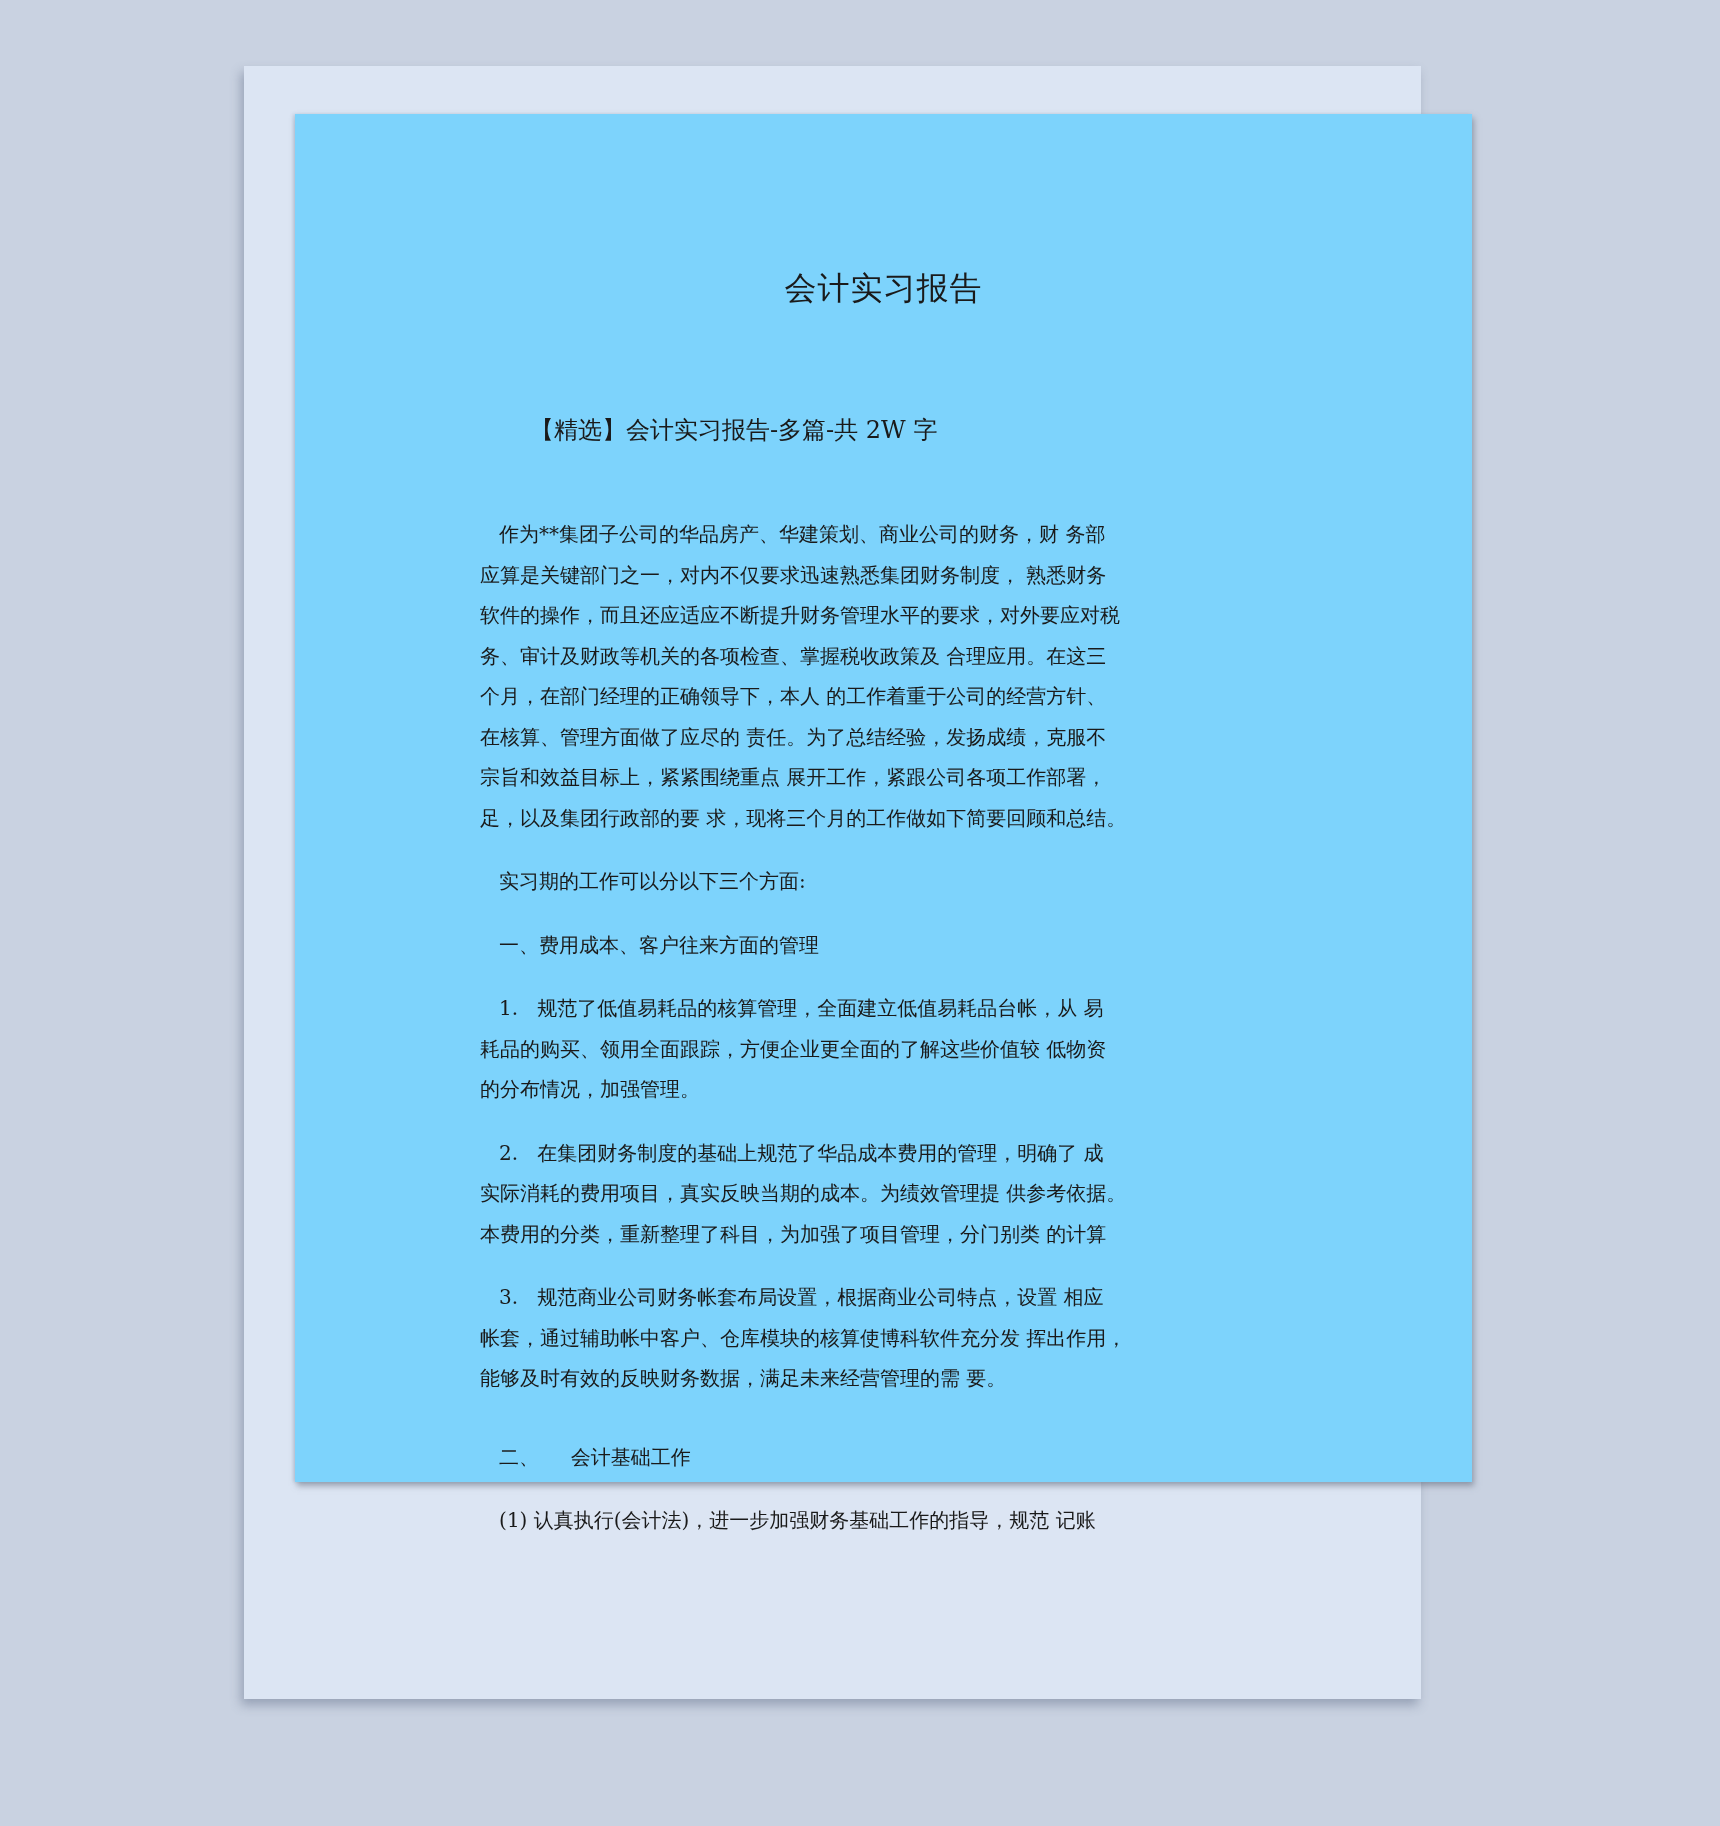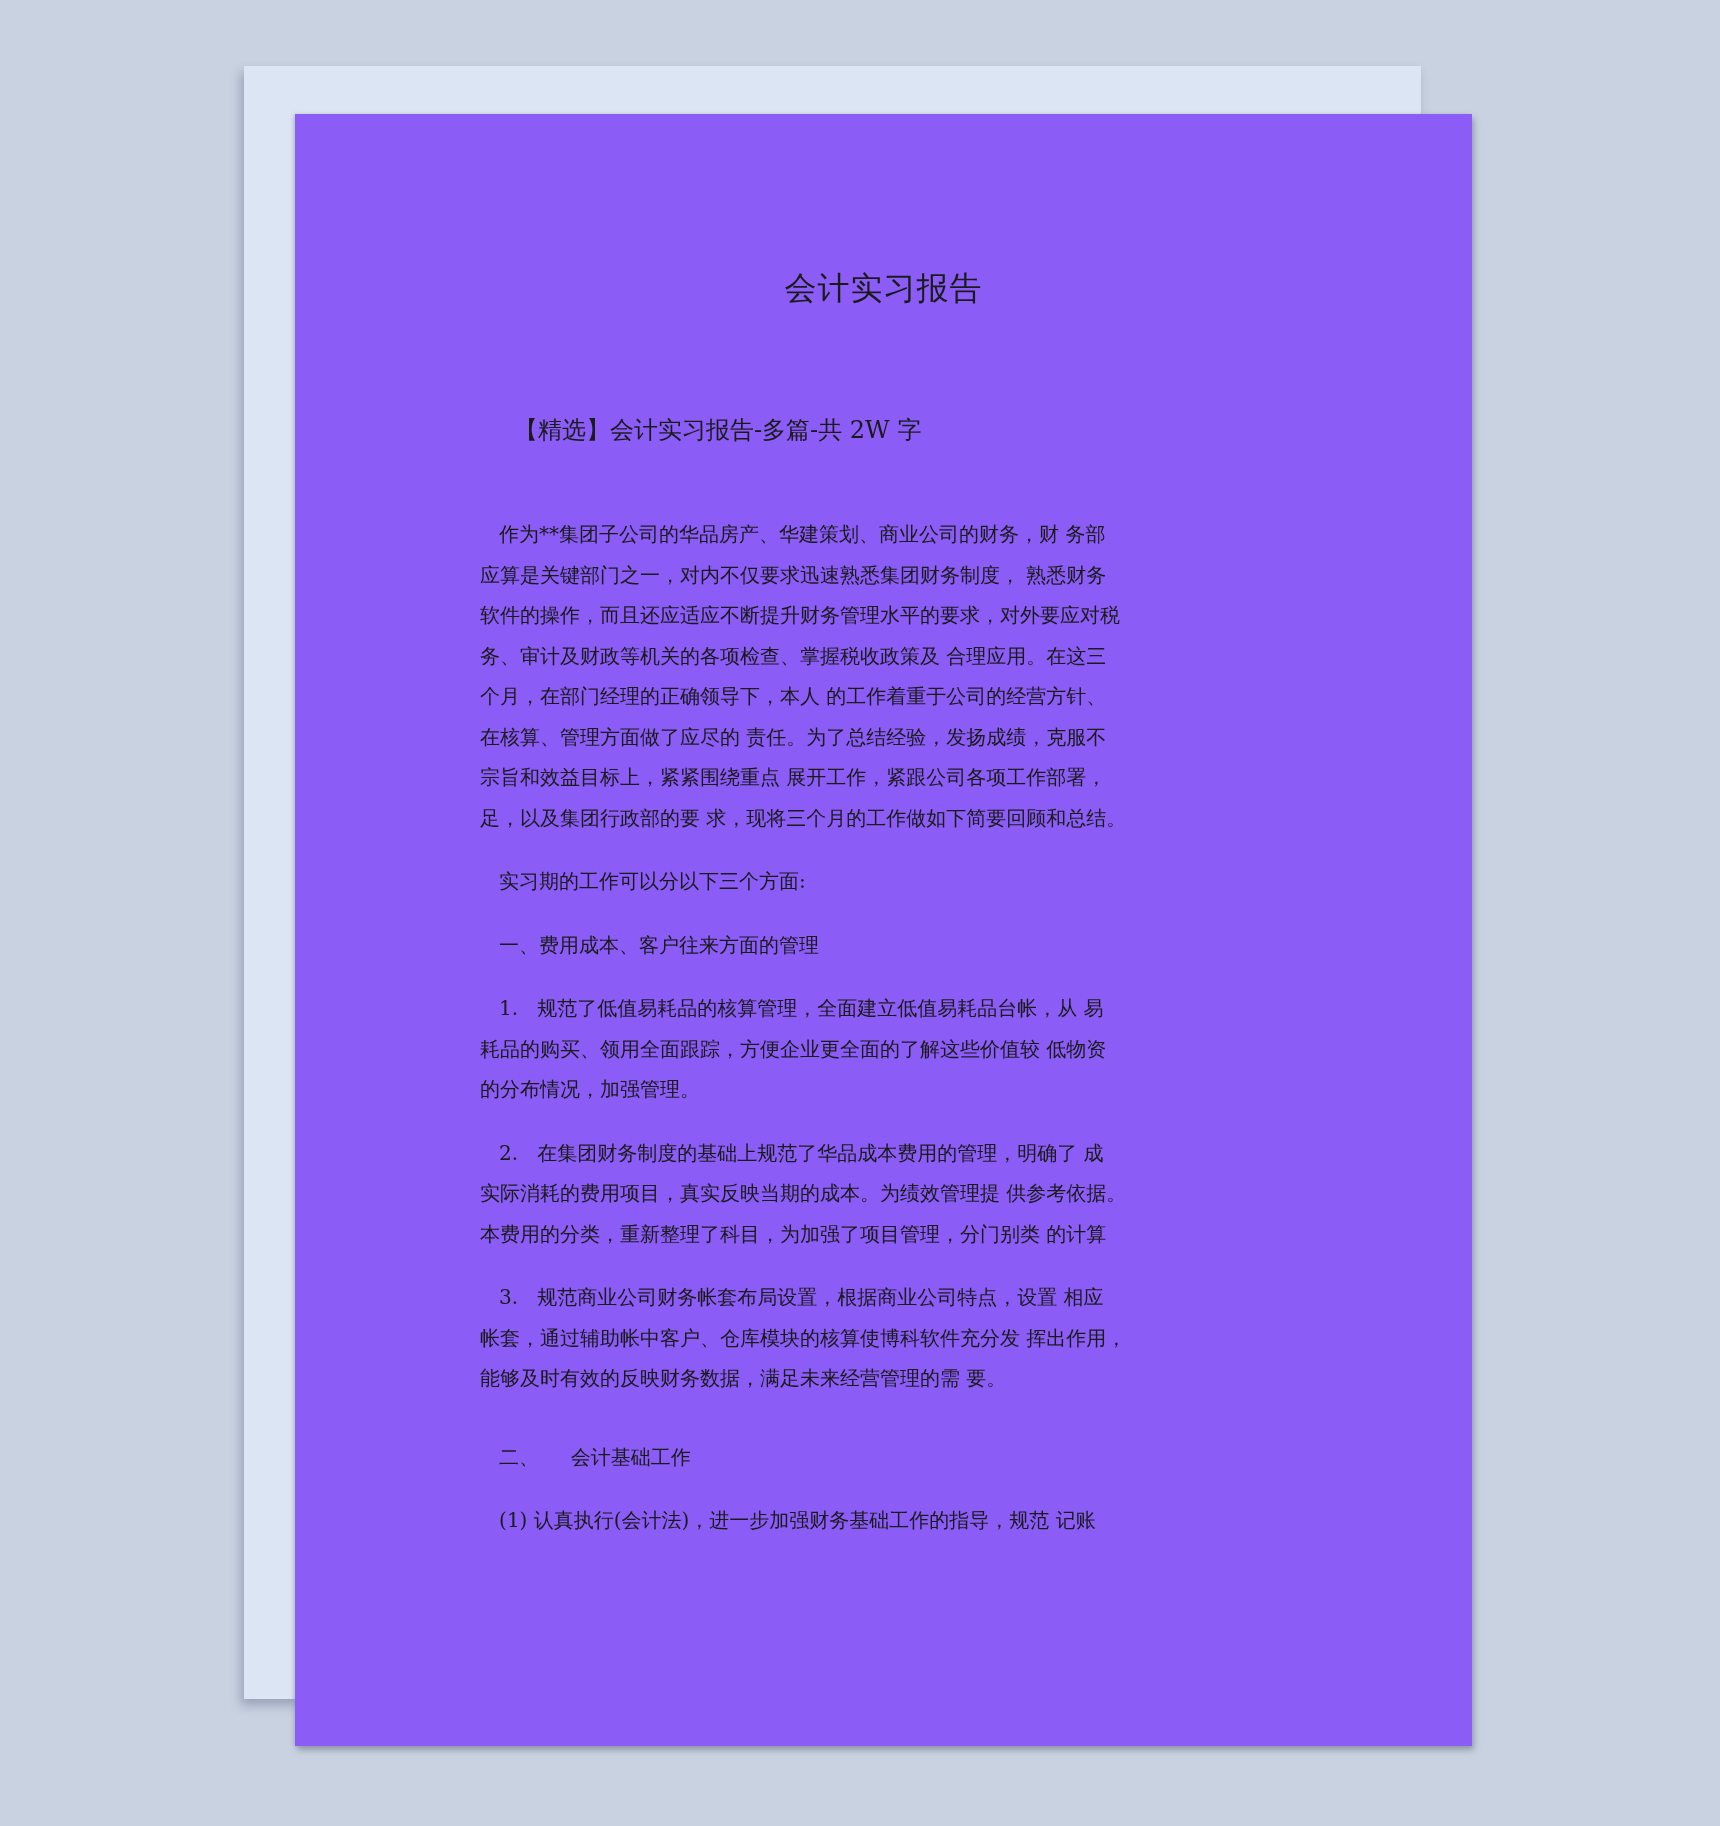--- a/index.html
+++ b/index.html
@@ -22,38 +22,38 @@
       width: 1177px;
       height: 1633px;
       background: #dce5f3;
       box-shadow: -3px 6px 10px rgba(90, 105, 130, 0.45);
     }
     .front-page {
       position: absolute;
       left: 295px;
       top: 114px;
       width: 1177px;
-      height: 1632px;
-      background: #8b5cf6;
+      height: 1368px;
+      background: #7dd3fc;
       box-shadow: 2px 4px 6px rgba(100, 110, 125, 0.55), -2px 0 3px rgba(150, 165, 190, 0.35);
     }
     .doc-title {
       position: absolute;
       left: 0;
       width: 100%;
       top: 153px;
       text-align: center;
       font-size: 32px;
       letter-spacing: 1px;
       font-weight: normal;
       margin: 0;
     }
     .doc-subtitle {
       position: absolute;
-      left: 219px;
+      left: 235px;
       top: 300px;
       font-size: 24px;
       margin: 0;
       white-space: nowrap;
     }
     .body-text {
       position: absolute;
       left: 185px;
       top: 400px;
       width: 840px;

